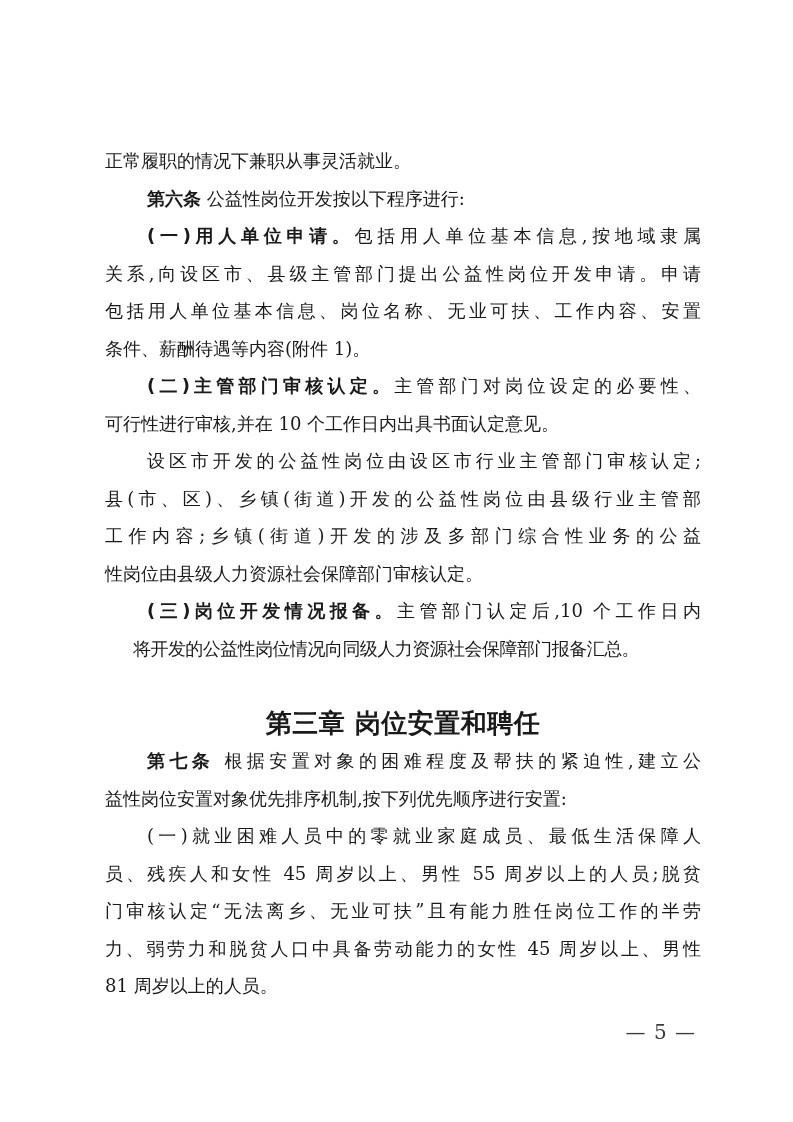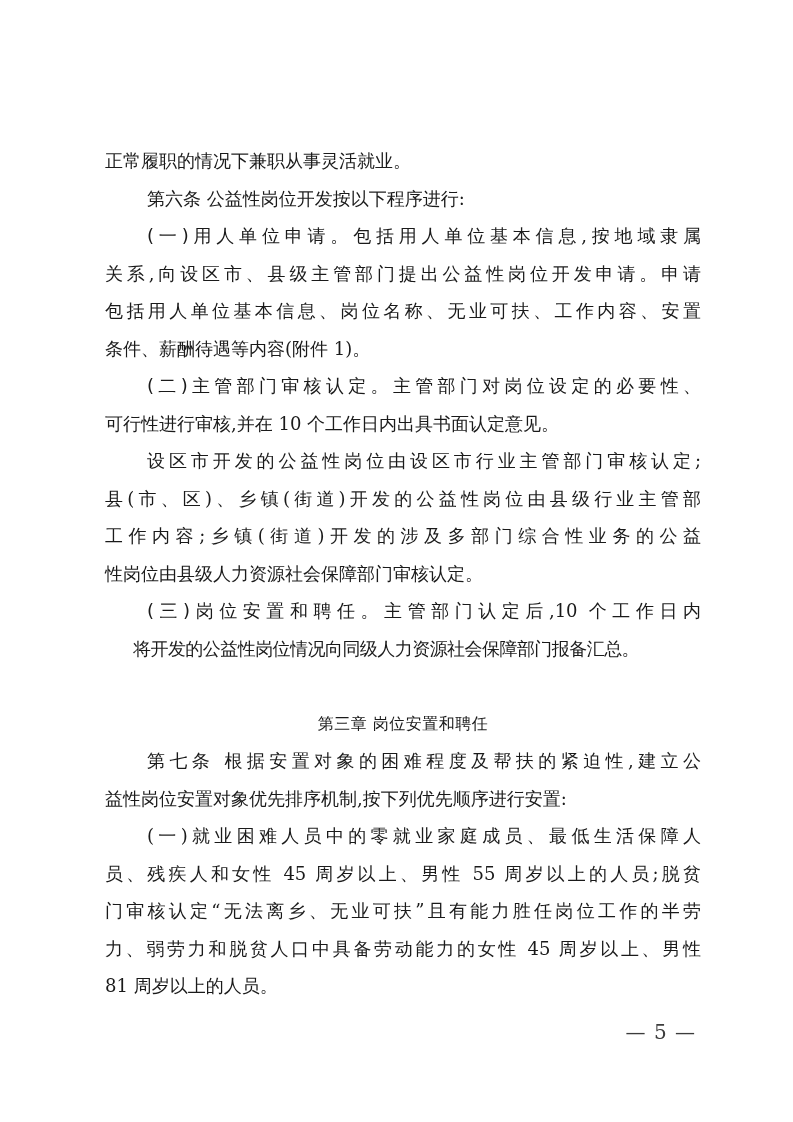--- a/index.html
+++ b/index.html
@@ -43,30 +43,30 @@
   .line.tight {
     letter-spacing: -0.55px;
     margin-left: 28px;
   }
   .line.blank {
     
   }
   .line.heading {
     text-align: center;
     text-align-last: center;
-    font-size: 16px;
+    font-size: 26px;
     font-weight: 700;
     font-family: "DejaVu Sans", "Liberation Sans", sans-serif;
     letter-spacing: 0.5px;
   }
   .run {
     font-weight: 400;
   }
   .run.bold {
-    font-weight: 400;
+    font-weight: 700;
     font-family: "DejaVu Sans", "Liberation Sans", sans-serif;
   }
   .footer-page-number {
     position: absolute;
     top: 1018px;
     right: 97px;
     font-size: 20px;
     line-height: 28px;
     color: #3c3c3c;
     letter-spacing: 1px;
@@ -84,21 +84,21 @@
       <div class="line just indent"><span class="run bold">(一)用人单位申请。</span><span class="run">包括用人单位基本信息,按地域隶属</span></div>
       <div class="line just"><span class="run">关系,向设区市、县级主管部门提出公益性岗位开发申请。申请</span></div>
       <div class="line just"><span class="run">包括用人单位基本信息、岗位名称、无业可扶、工作内容、安置</span></div>
       <div class="line"><span class="run">条件、薪酬待遇等内容(附件 1)。</span></div>
       <div class="line just indent"><span class="run bold">(二)主管部门审核认定。</span><span class="run">主管部门对岗位设定的必要性、</span></div>
       <div class="line"><span class="run">可行性进行审核,并在 10 个工作日内出具书面认定意见。</span></div>
       <div class="line just indent"><span class="run">设区市开发的公益性岗位由设区市行业主管部门审核认定;</span></div>
       <div class="line just"><span class="run">县(市、区)、乡镇(街道)开发的公益性岗位由县级行业主管部</span></div>
       <div class="line just"><span class="run">工作内容;乡镇(街道)开发的涉及多部门综合性业务的公益</span></div>
       <div class="line"><span class="run">性岗位由县级人力资源社会保障部门审核认定。</span></div>
-      <div class="line just indent"><span class="run bold">(三)岗位安置和聘任。</span><span class="run">主管部门认定后,10 个工作日内</span></div>
+      <div class="line just indent"><span class="run bold">(三)岗位开发情况报备。</span><span class="run">主管部门认定后,10 个工作日内</span></div>
       <div class="line tight"><span class="run">将开发的公益性岗位情况向同级人力资源社会保障部门报备汇总。</span></div>
       <div class="line blank"></div>
       <div class="line heading"><span class="run bold">第三章 岗位安置和聘任</span></div>
       <div class="line just indent"><span class="run bold">第七条</span><span class="run"> 根据安置对象的困难程度及帮扶的紧迫性,建立公</span></div>
       <div class="line"><span class="run">益性岗位安置对象优先排序机制,按下列优先顺序进行安置:</span></div>
       <div class="line just indent"><span class="run">(一)就业困难人员中的零就业家庭成员、最低生活保障人</span></div>
       <div class="line just"><span class="run">员、残疾人和女性 45 周岁以上、男性 55 周岁以上的人员;脱贫</span></div>
       <div class="line just"><span class="run">门审核认定“无法离乡、无业可扶”且有能力胜任岗位工作的半劳</span></div>
       <div class="line just"><span class="run">力、弱劳力和脱贫人口中具备劳动能力的女性 45 周岁以上、男性</span></div>
       <div class="line"><span class="run">81 周岁以上的人员。</span></div>

